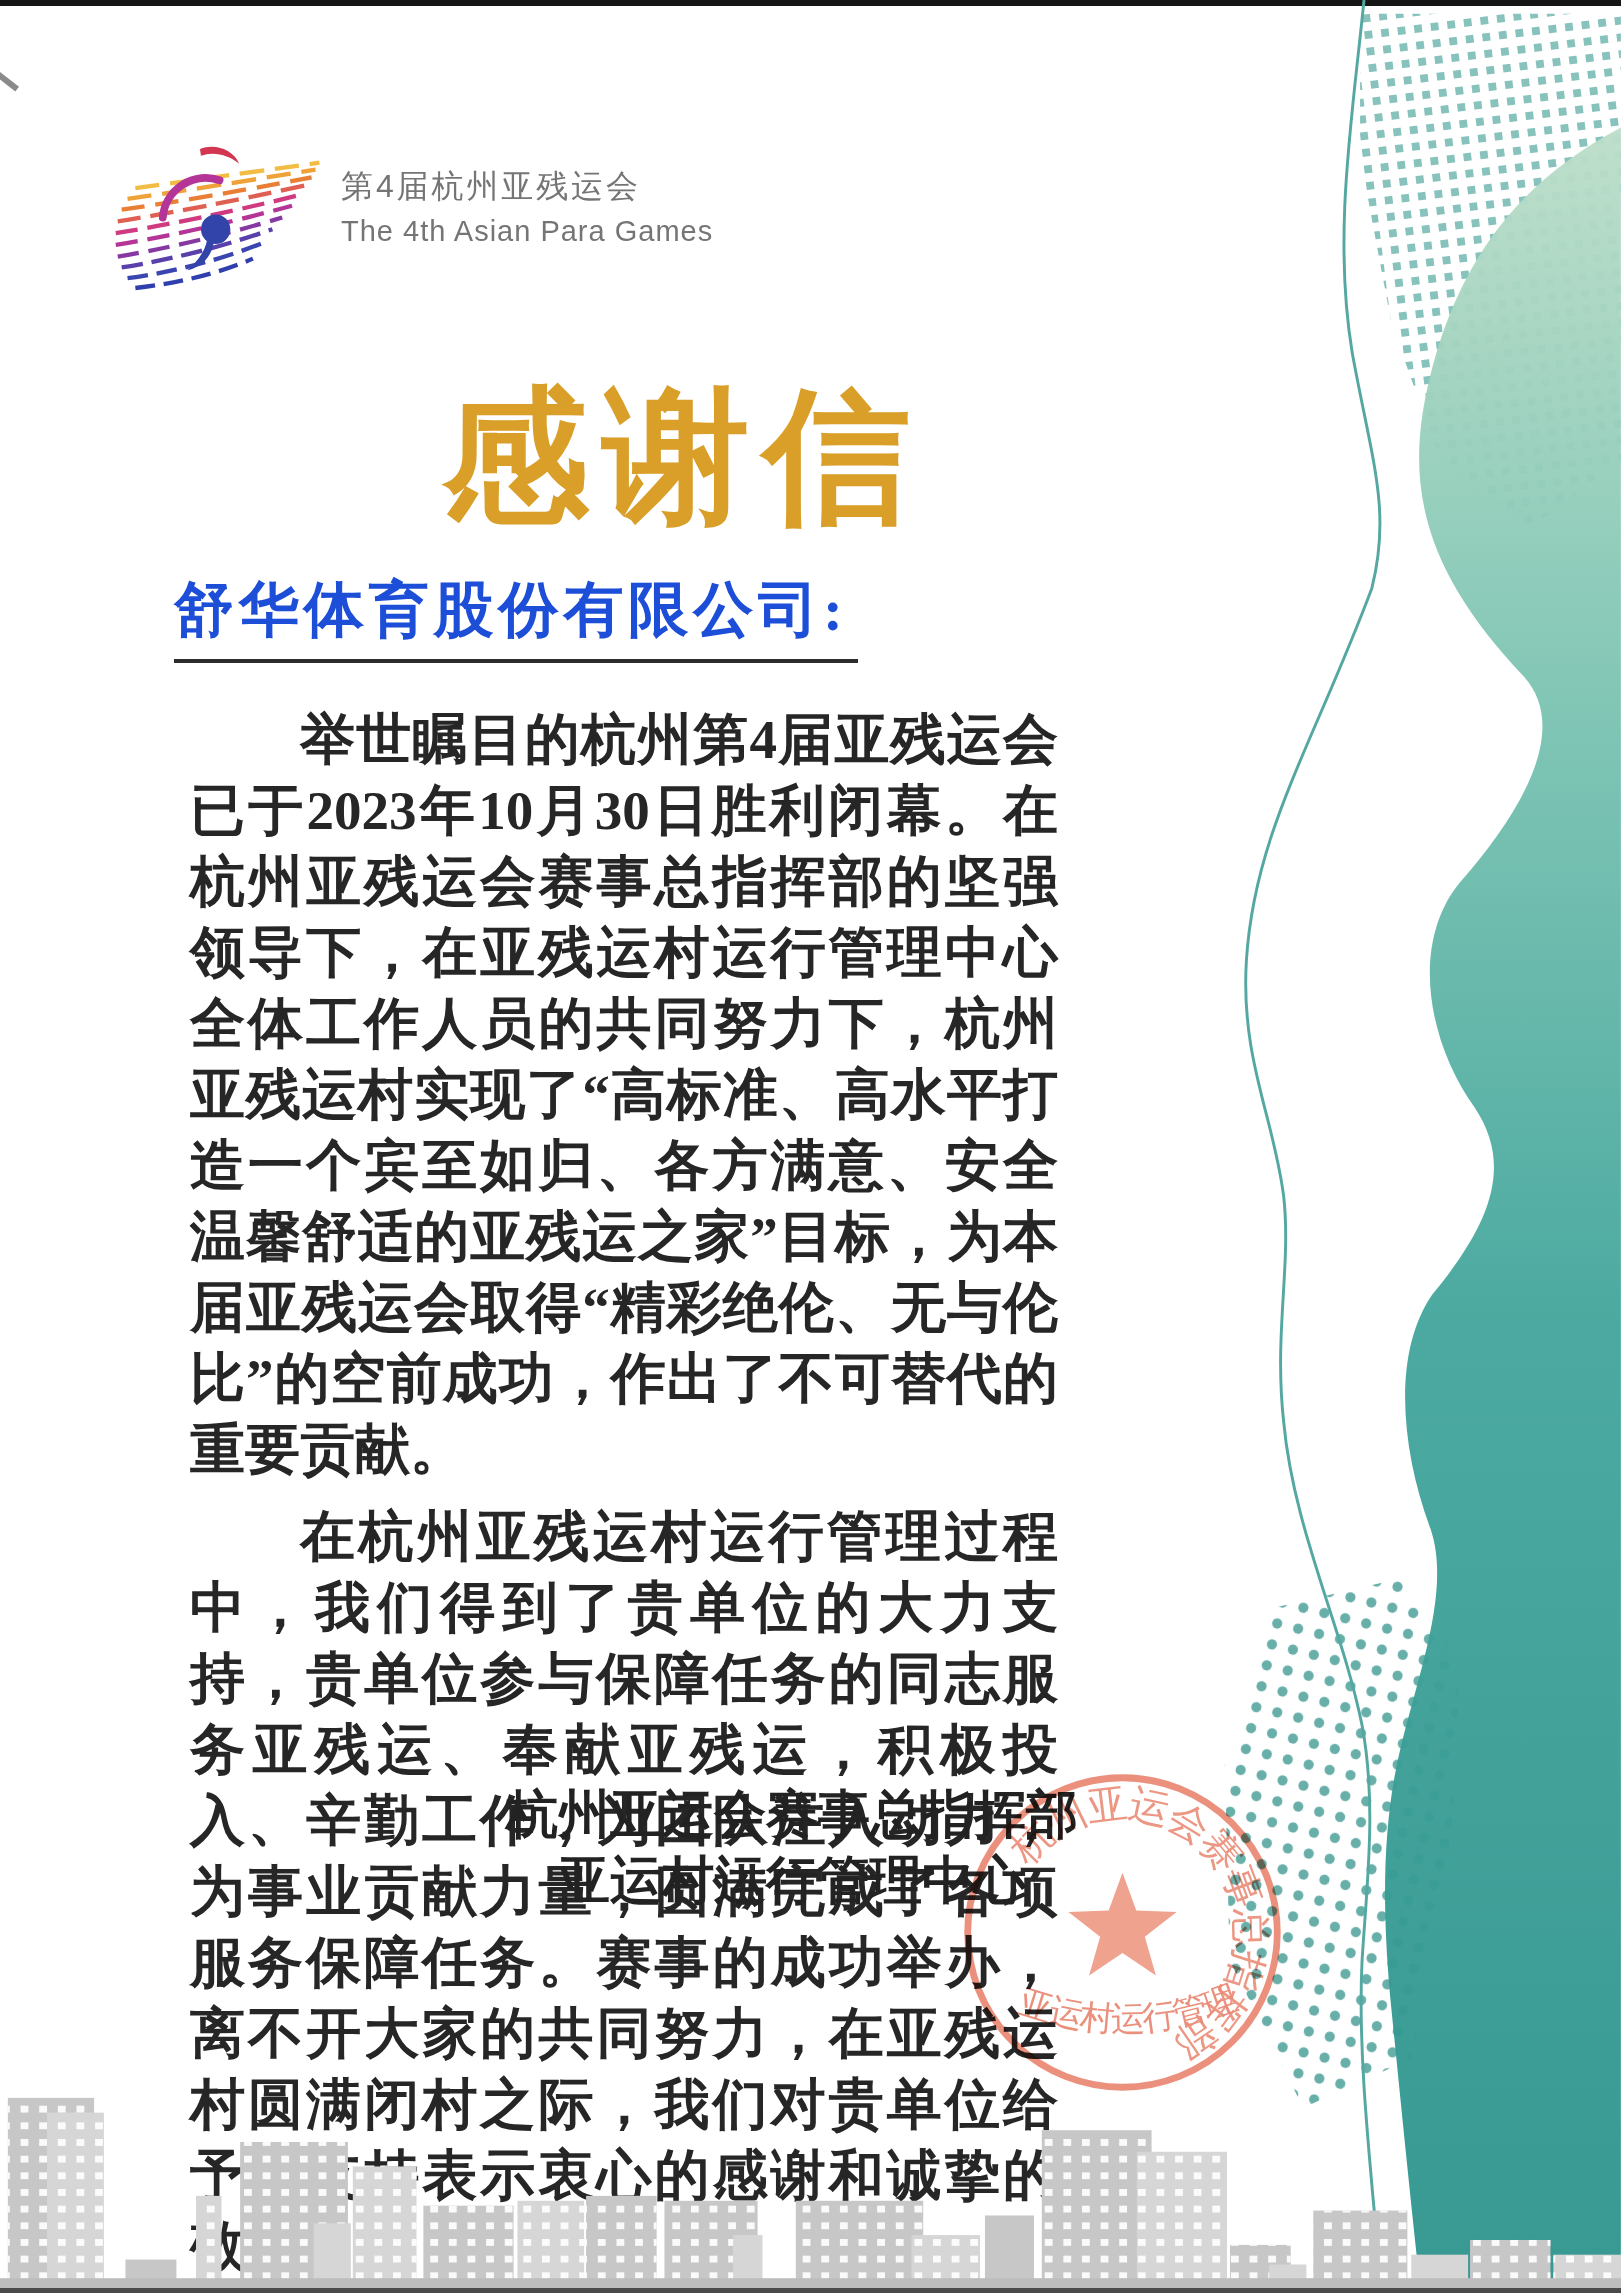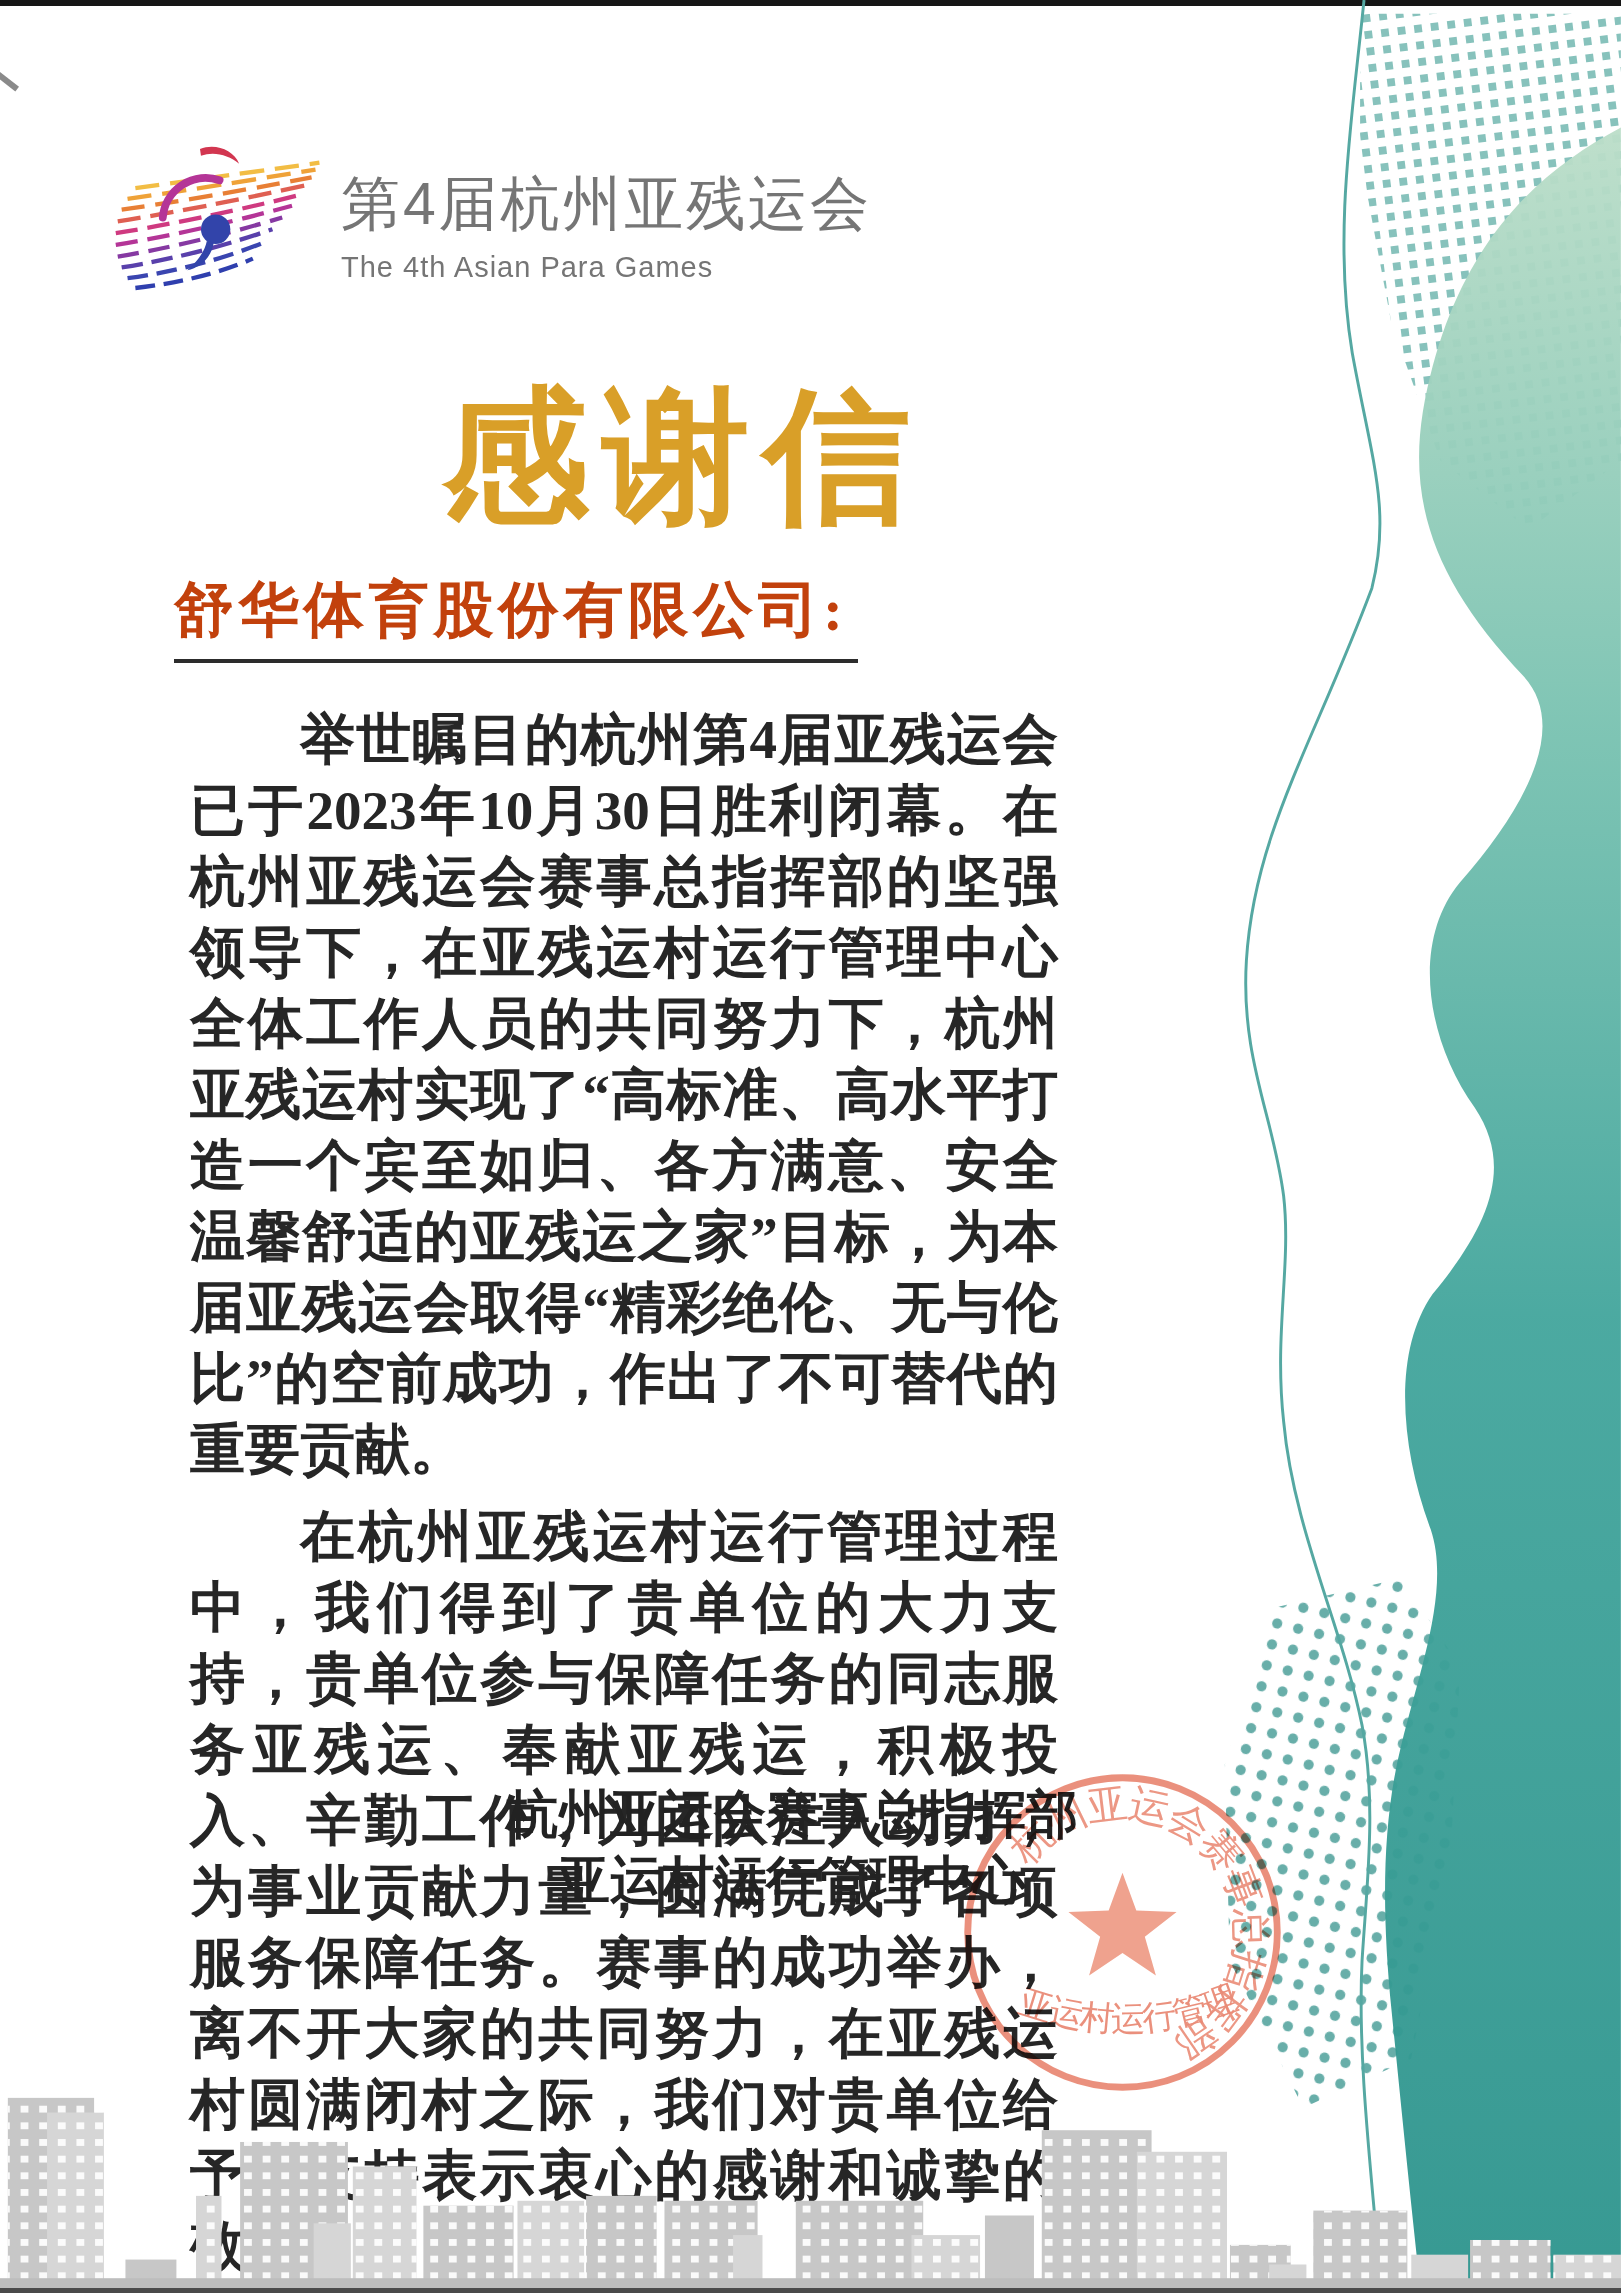--- a/index.html
+++ b/index.html
@@ -9,36 +9,36 @@
     background:#ffffff;
     overflow:hidden;
     font-family:"Liberation Serif", serif;
   }
   
   .scan-top{position:absolute;top:0;left:0;width:1621px;height:5.9px;background:#161616;}
   .scan-notch{position:absolute;top:78px;left:-5.9px;width:25.5px;height:5.9px;background:#8a8a8a;transform:rotate(38deg);}
   
   .logo-mark{position:absolute;left:106px;top:143px;width:233px;height:149px;}
   .logo-text{position:absolute;left:341px;top:165px;font-family:"Liberation Sans",sans-serif;color:#757575;}
-  .logo-cn{font-size:59px;letter-spacing:2.9px;font-weight:400;}
+  .logo-cn{font-size:32px;letter-spacing:2.9px;font-weight:400;}
   .logo-en{font-size:29px;margin-top:6px;letter-spacing:1px;}
   
   .letter-title{
     position:absolute;left:0;top:359px;width:1366px;
     text-align:center;
     font-size:147px;font-weight:700;
     color:#D99F28;
     letter-spacing:13.7px;
     font-family:"Liberation Serif",serif;
   }
   
   .addressee-wrap{position:absolute;left:174px;top:570px;}
   .addressee{
     display:inline-block;
-    font-size:60px;font-weight:700;color:#c2410c;
+    font-size:60px;font-weight:700;color:#1d4ed8;
     letter-spacing:4.9px;
     border-bottom:4.9px solid #2c2c2c;
     padding:0 9.8px 7.8px 0;
   }
   
   .letter-body{
     position:absolute;left:174px;top:688px;width:900px;
     font-size:55px;line-height:71px;color:#262626;font-weight:700;
   }
   .letter-body p{

